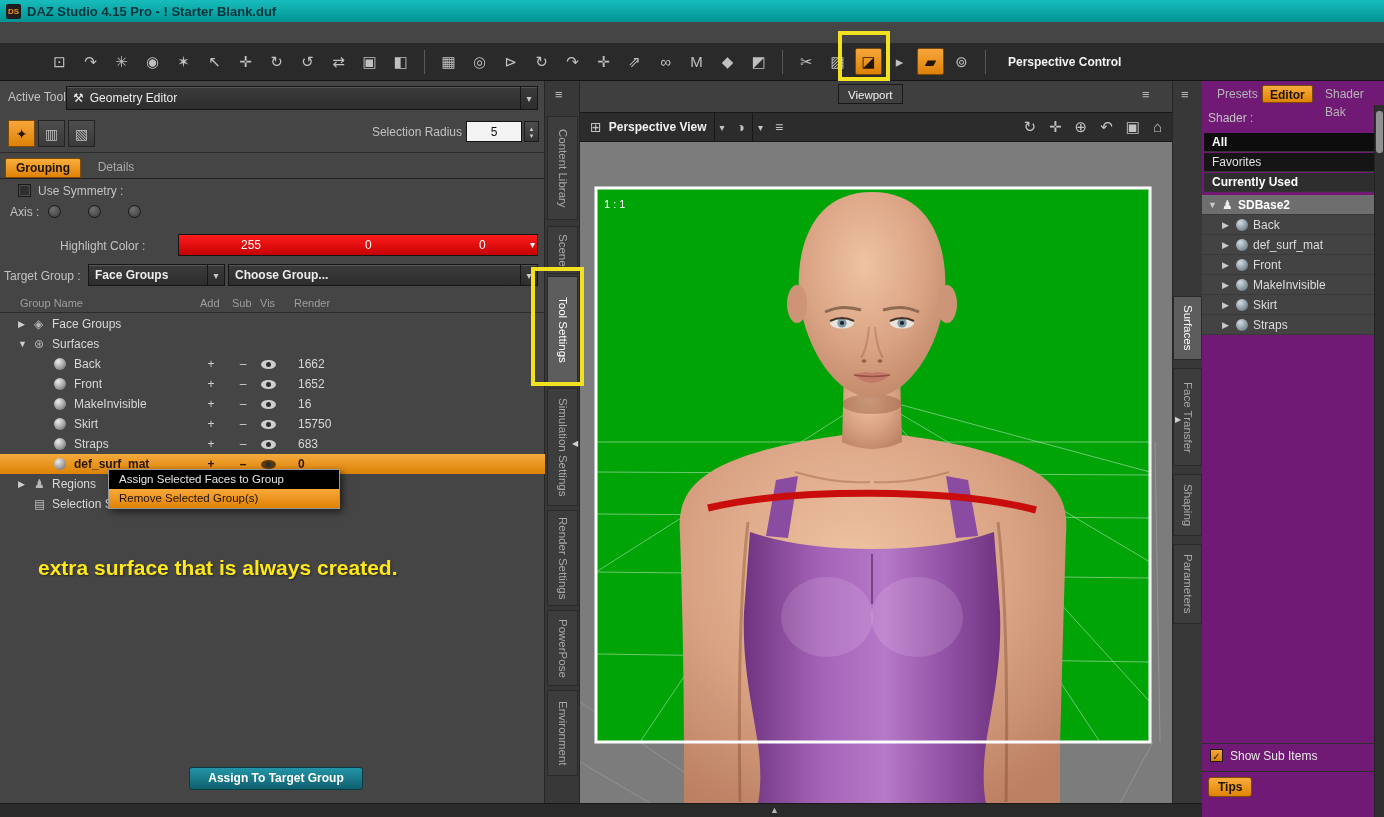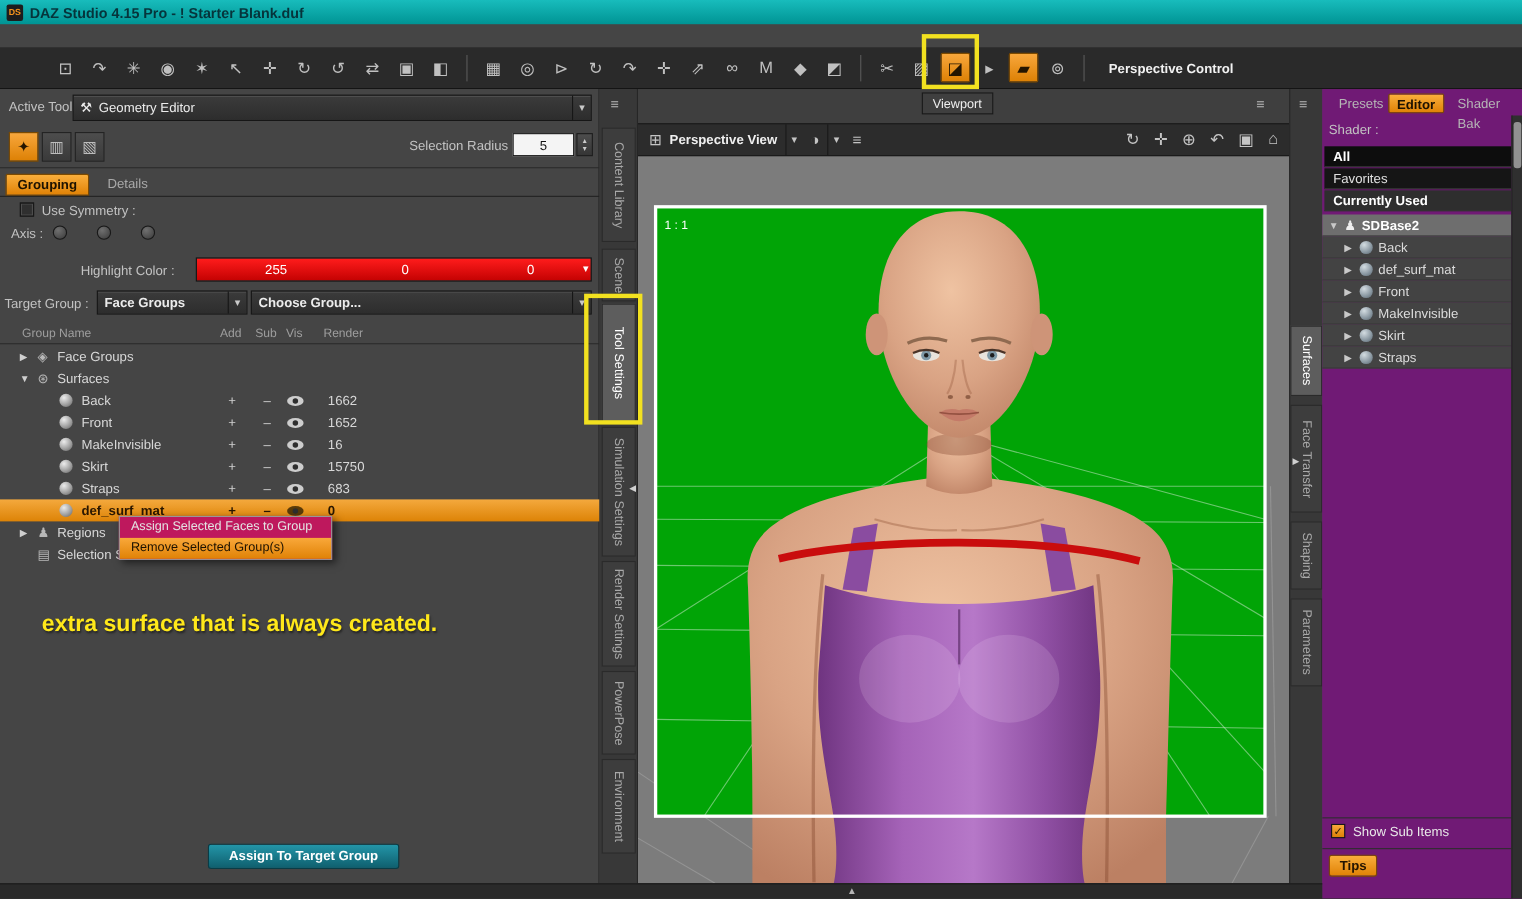--- a/index.html
+++ b/index.html
@@ -42,21 +42,21 @@
 .tlab{color:#d8d8d8;font-size:12px;white-space:nowrap}
 .cadd{left:202px;width:18px;text-align:center;color:#d0d0d0}
 .csub{left:234px;width:18px;text-align:center;color:#d0d0d0}
 .ccount{left:298px;color:#d8d8d8}
 .ball{width:12px;height:12px;border-radius:50%;background:radial-gradient(circle at 35% 30%,#ececec,#9a9a9a 60%,#5d5d5d);display:inline-block}
 .eye{position:absolute;left:261px;top:6px;width:15px;height:9px;background:#cdcdcd;border-radius:50%}
 .eye::after{content:"";position:absolute;left:5px;top:2px;width:5px;height:5px;background:#2e2e2e;border-radius:50%}
 .trow.sel{background:linear-gradient(#f4a93d,#dd8306)}
 .trow.sel .tlab,.trow.sel .cadd,.trow.sel .csub,.trow.sel .ccount{color:#2a1700;font-weight:bold}
 .trow.sel .eye{background:#5a3a08}
-.cmenu{position:absolute;background:#be185d;border:1px solid #989898;box-shadow:3px 3px 7px rgba(0,0,0,.55);z-index:40;width:194px}
+.cmenu{position:absolute;background:#000000;border:1px solid #989898;box-shadow:3px 3px 7px rgba(0,0,0,.55);z-index:40;width:232px}
 .cmenu .mi{height:19px;line-height:19px;padding:0 10px;color:#e3e3e3;font-size:11.5px;white-space:nowrap}
 .cmenu .mi.hot{background:linear-gradient(#f9a83a,#e08206);color:#1d1200}
 .note{position:absolute;color:#ffe81a;font-size:21px;font-weight:bold;line-height:33px;white-space:nowrap;text-shadow:1px 1px 2px rgba(0,0,0,.5)}
 .tealbtn{position:absolute;background:linear-gradient(#2395a8,#0f5f6e);border:1px solid #093c46;border-radius:3px;color:#fff;font-weight:bold;text-align:center;line-height:21px;font-size:12px}
 .vtab{position:absolute;left:2px;width:31px;writing-mode:vertical-rl;display:flex;align-items:center;justify-content:center;color:#a9a9a9;background:#3d3d3d;border:1px solid #2a2a2a;font-size:11.5px;white-space:nowrap}
 .vtab.on{background:#5d5d5d;color:#fff}
 .hamb{position:absolute;font-size:13px;color:#b9b9b9}
 
 #vph{position:absolute;left:0;top:31px;width:100%;height:30px;background:#2c2c2c;border-top:1px solid #191919;border-bottom:1px solid #191919;display:flex;align-items:center;padding:0 10px;gap:7px}
 .vicon{color:#c4c4c4;font-size:14px}
@@ -150,21 +150,21 @@
     <div class="abs" style="left:0;top:97px;width:545px;height:1px;background:#222"></div>
 
     <span class="abs cb" style="left:18px;top:103px"></span>
     <span class="abs lab" style="left:38px;top:103px">Use Symmetry :</span>
 
     <span class="abs lab" style="left:10px;top:124px">Axis :</span>
     <span class="abs radio" style="left:48px;top:124px"></span>
     <span class="abs radio" style="left:88px;top:124px"></span>
     <span class="abs radio" style="left:128px;top:124px"></span>
 
-    <span class="abs lab" style="left:60px;top:158px;width:112px;text-align:center">Highlight Color :</span>
+    <span class="abs lab" style="left:60px;top:158px;width:112px;text-align:left">Highlight Color :</span>
     <div class="abs" style="left:178px;top:153px;width:360px;height:22px;background:linear-gradient(#ff1c1c,#c40202);border:1px solid #141414;color:#fff">
       <span class="abs" style="left:62px;top:3px">255</span>
       <span class="abs" style="left:186px;top:3px">0</span>
       <span class="abs" style="left:300px;top:3px">0</span>
       <span class="abs" style="right:2px;top:4px;font-size:10px">▾</span>
     </div>
 
     <span class="abs lab" style="left:4px;top:188px">Target Group :</span>
     <div class="abs dd" style="left:88px;top:183px;width:137px;height:22px;font-weight:bold">
       <span>Face Groups</span>

